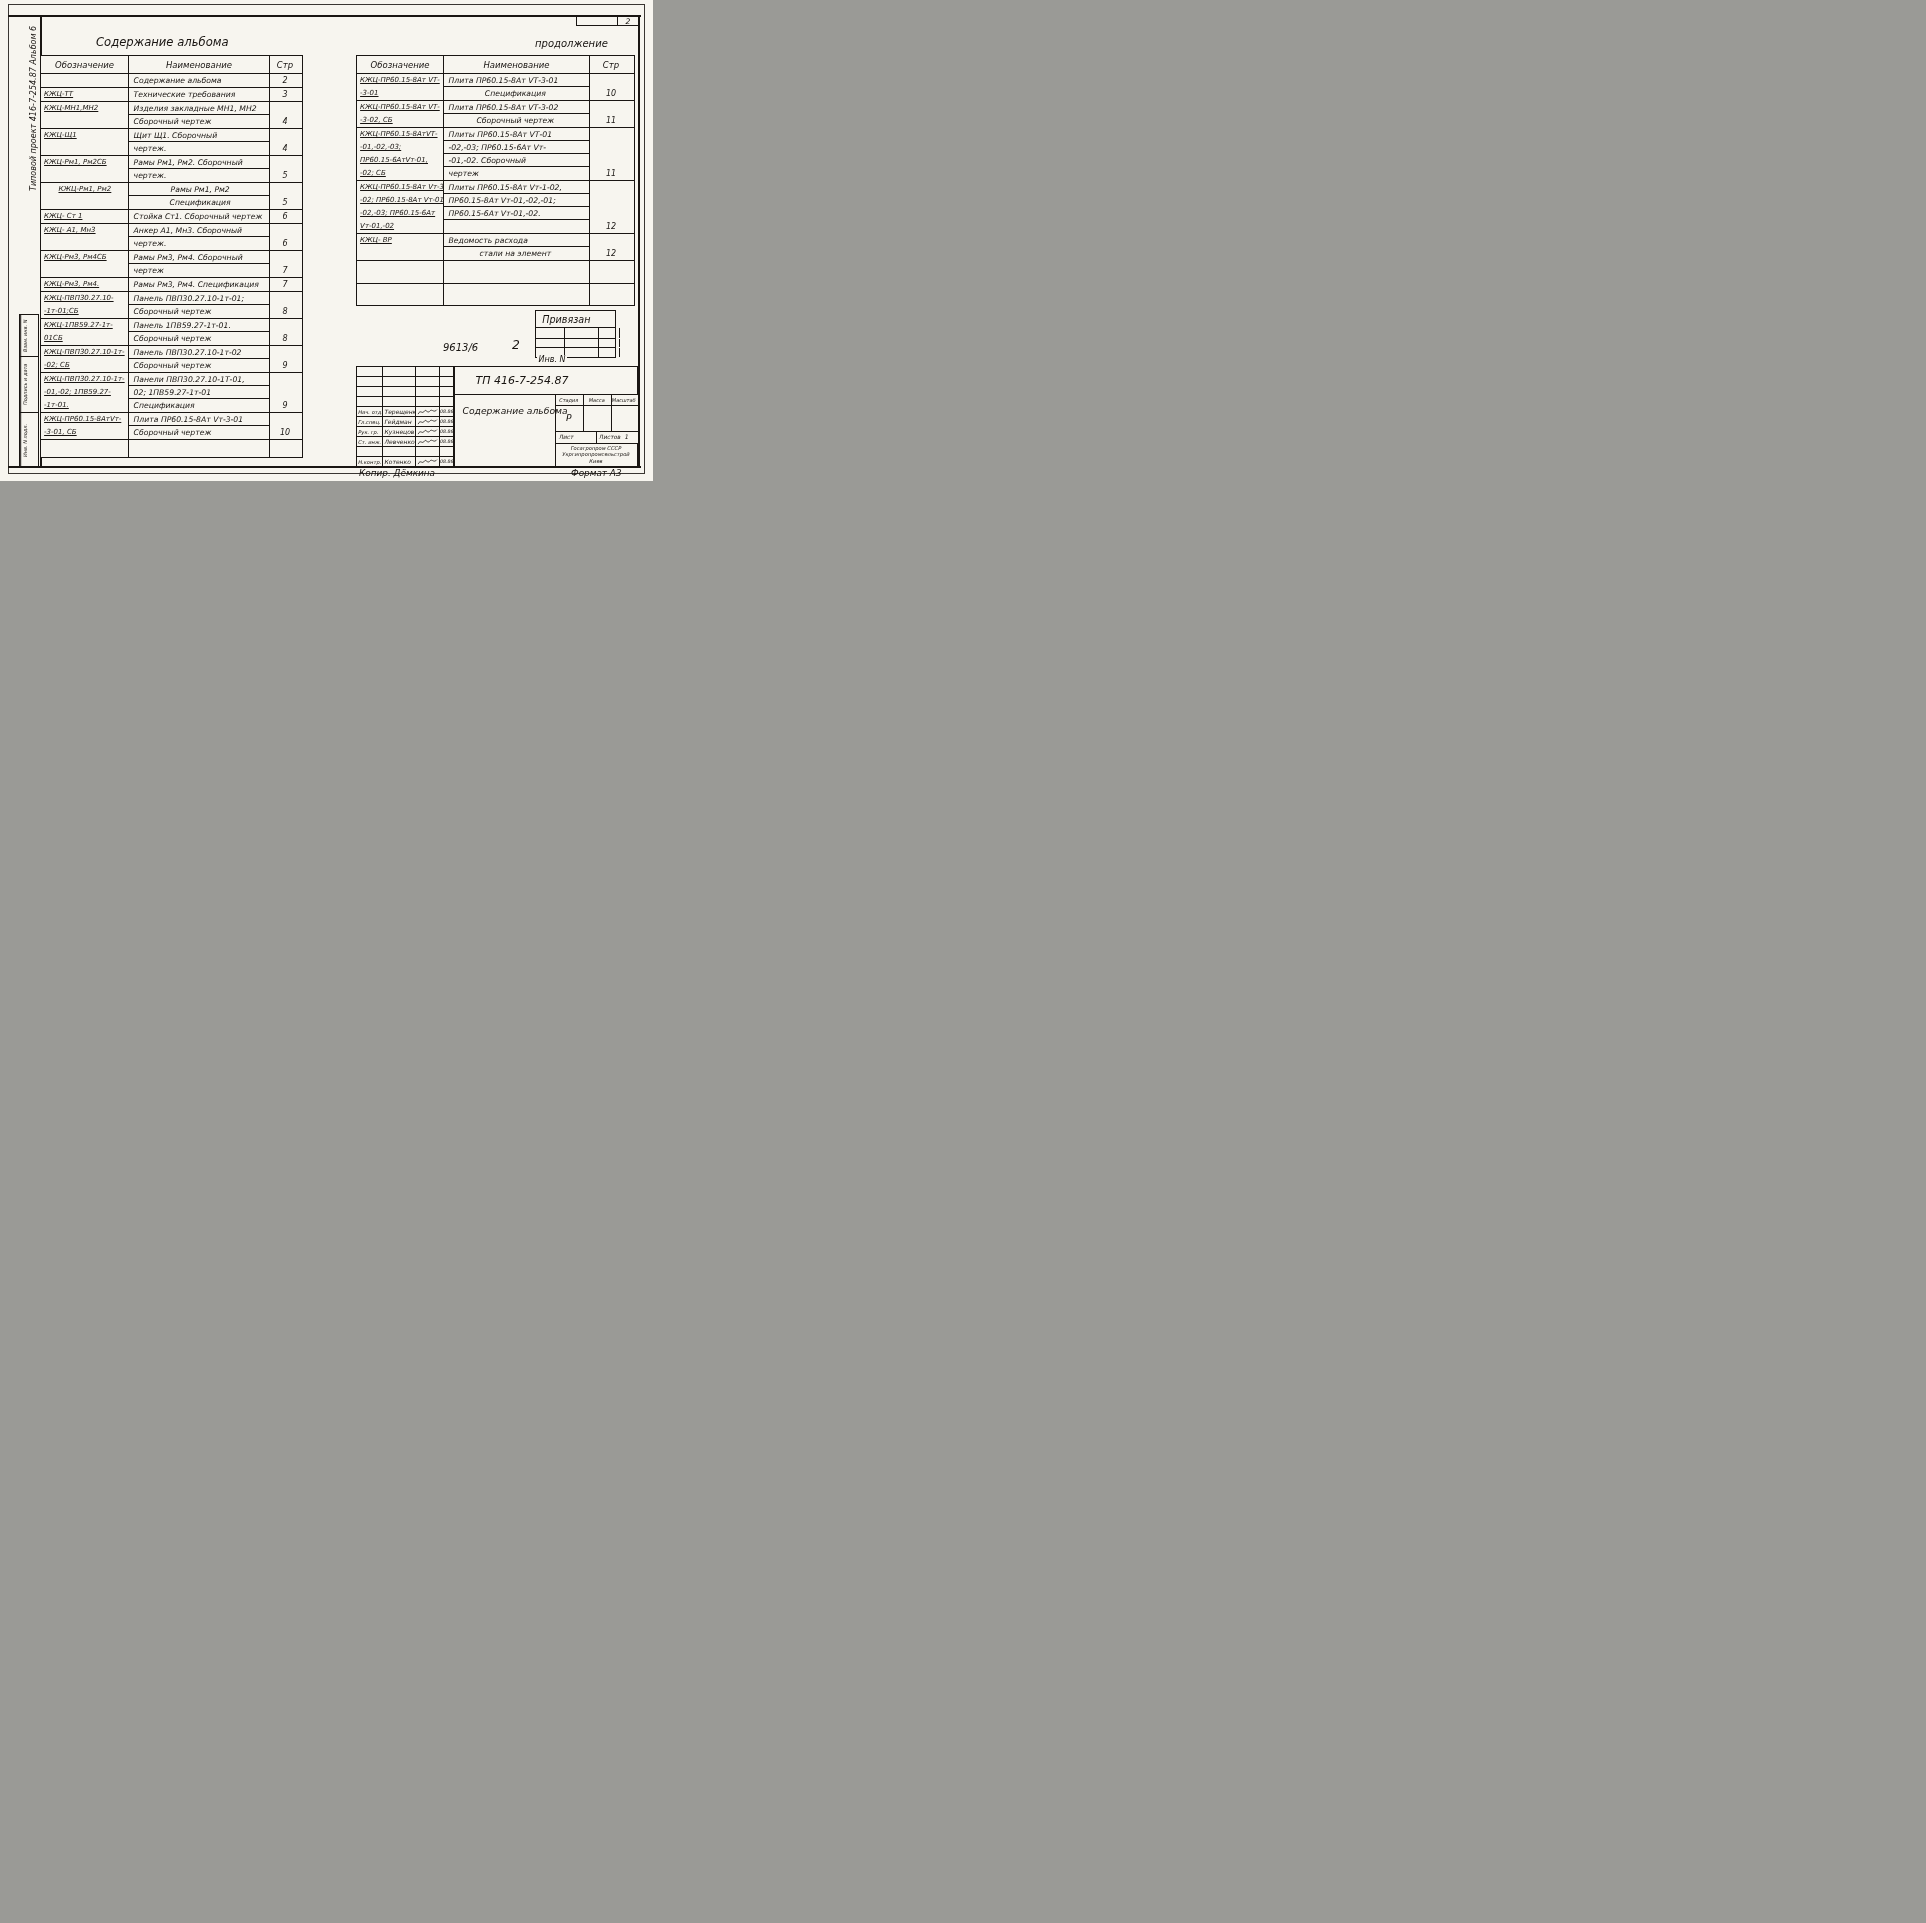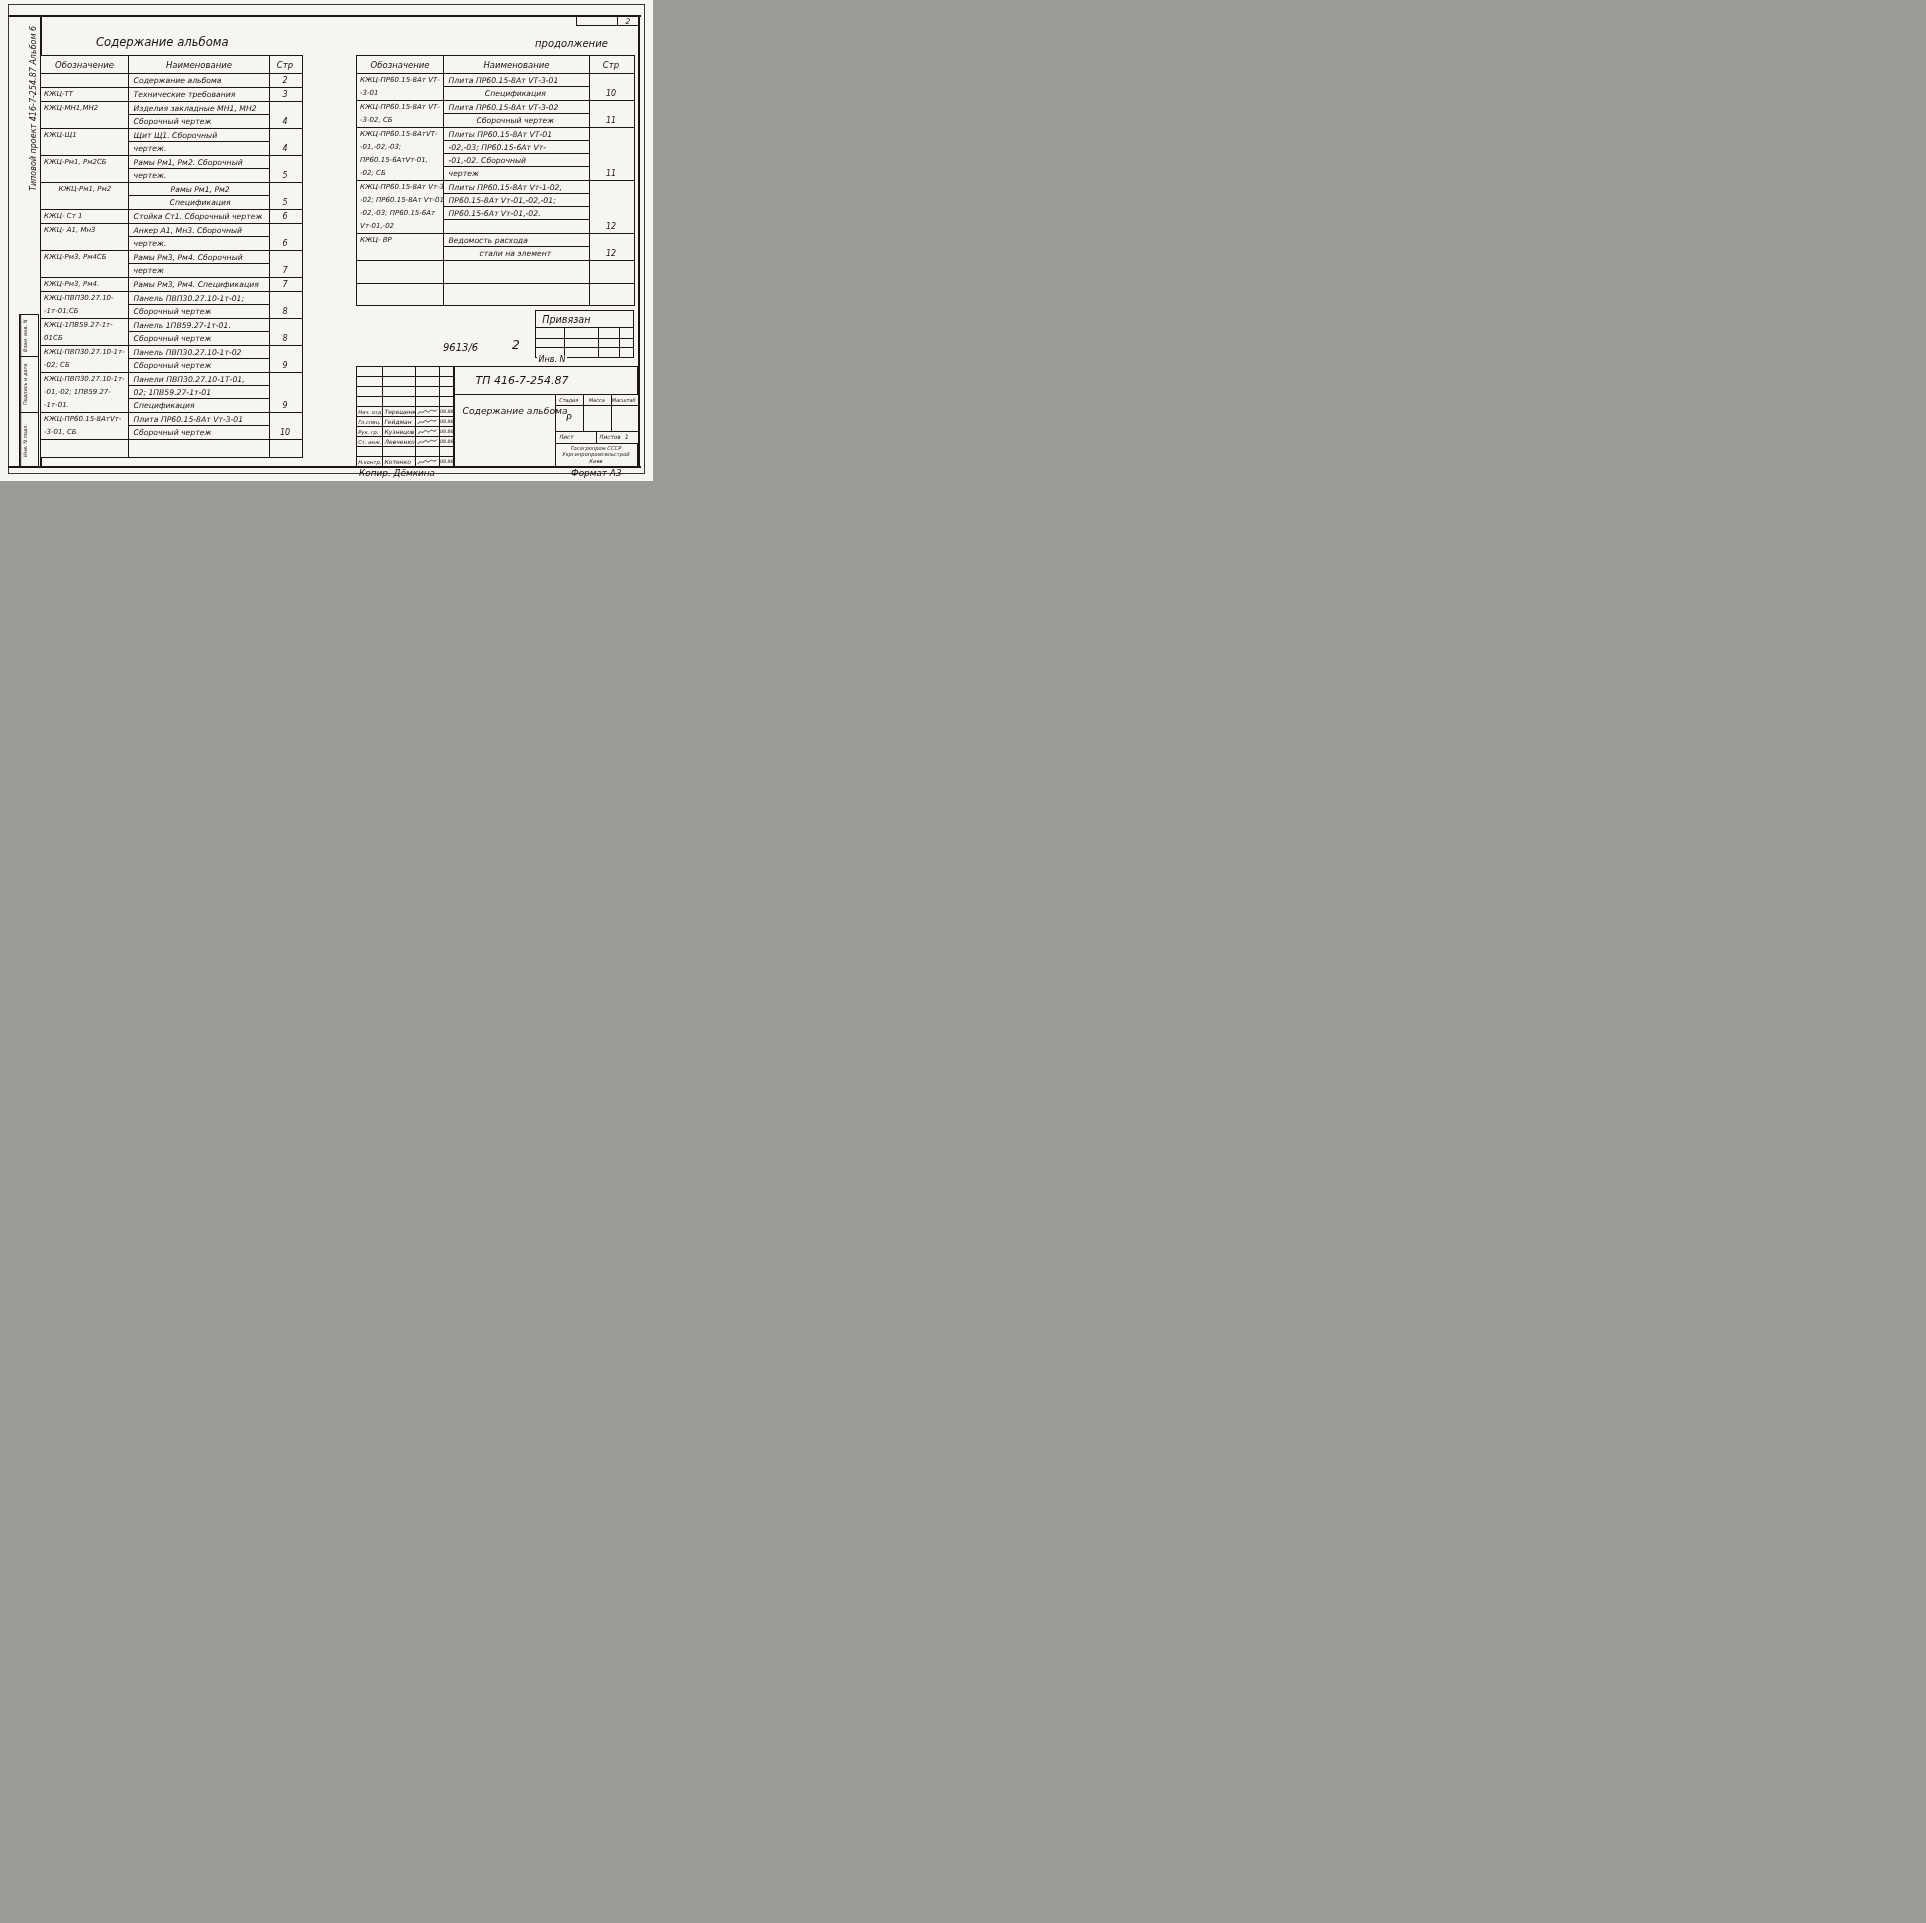--- a/index.html
+++ b/index.html
@@ -16,21 +16,21 @@
   
   .ctable { position:absolute; border:1.2px solid #1a1613; background:#f7f5ef; }
   .trow { display:grid; border-top:1.2px solid #1a1613; }
   .trow.first { border-top:none; }
   .tcell { border-left:1.2px solid #1a1613; position:relative; overflow:hidden; }
   .tcell.c0 { border-left:none; }
   .hcell { display:flex; align-items:center; justify-content:center;
            font-size:8.5px; white-space:nowrap; }
   .line { height:13px; line-height:13px; padding:0 2.3px 0 4.6px;
           white-space:nowrap; font-size:7.7px; box-sizing:border-box; }
-  .desig .line { font-size:7px; padding-left:3.1px; }
+  .desig .line { font-size:7px; padding-left:3.1px;text-decoration:underline; }
   .name .line.sep { border-bottom:1.2px solid #1a1613; }
   .name .line.centered { text-align:center; padding-left:0; }
   .pagecell { display:flex; flex-direction:column; justify-content:flex-end;
               align-items:center; }
   .pagecell .line { padding:0; font-size:8px; }
 
   .table-title { position:absolute; font-size:11.6px; white-space:nowrap; }
 
   
   .vtext { writing-mode:vertical-rl; transform:rotate(180deg);
@@ -383,21 +383,21 @@
         <div class="tcell name"></div>
         <div class="tcell pagecell"></div>
       </div>
       <div class="trow" style="grid-template-columns: 86px 146px 43px; height: 21.6px;">
         <div class="tcell c0 desig"></div>
         <div class="tcell name"></div>
         <div class="tcell pagecell"></div>
       </div>
     </div>
 
-  <div id="binding-box" style="left:535px; top:310px; width:99px;">
+  <div id="binding-box" style="left:535px; top:310px; width:81px;">
     <div id="binding-title">Привязан</div>
   <div class="brow first">
         <div></div>
         <div></div>
         <div></div>
         <div></div>
       </div>
       <div class="brow">
         <div></div>
         <div></div>

